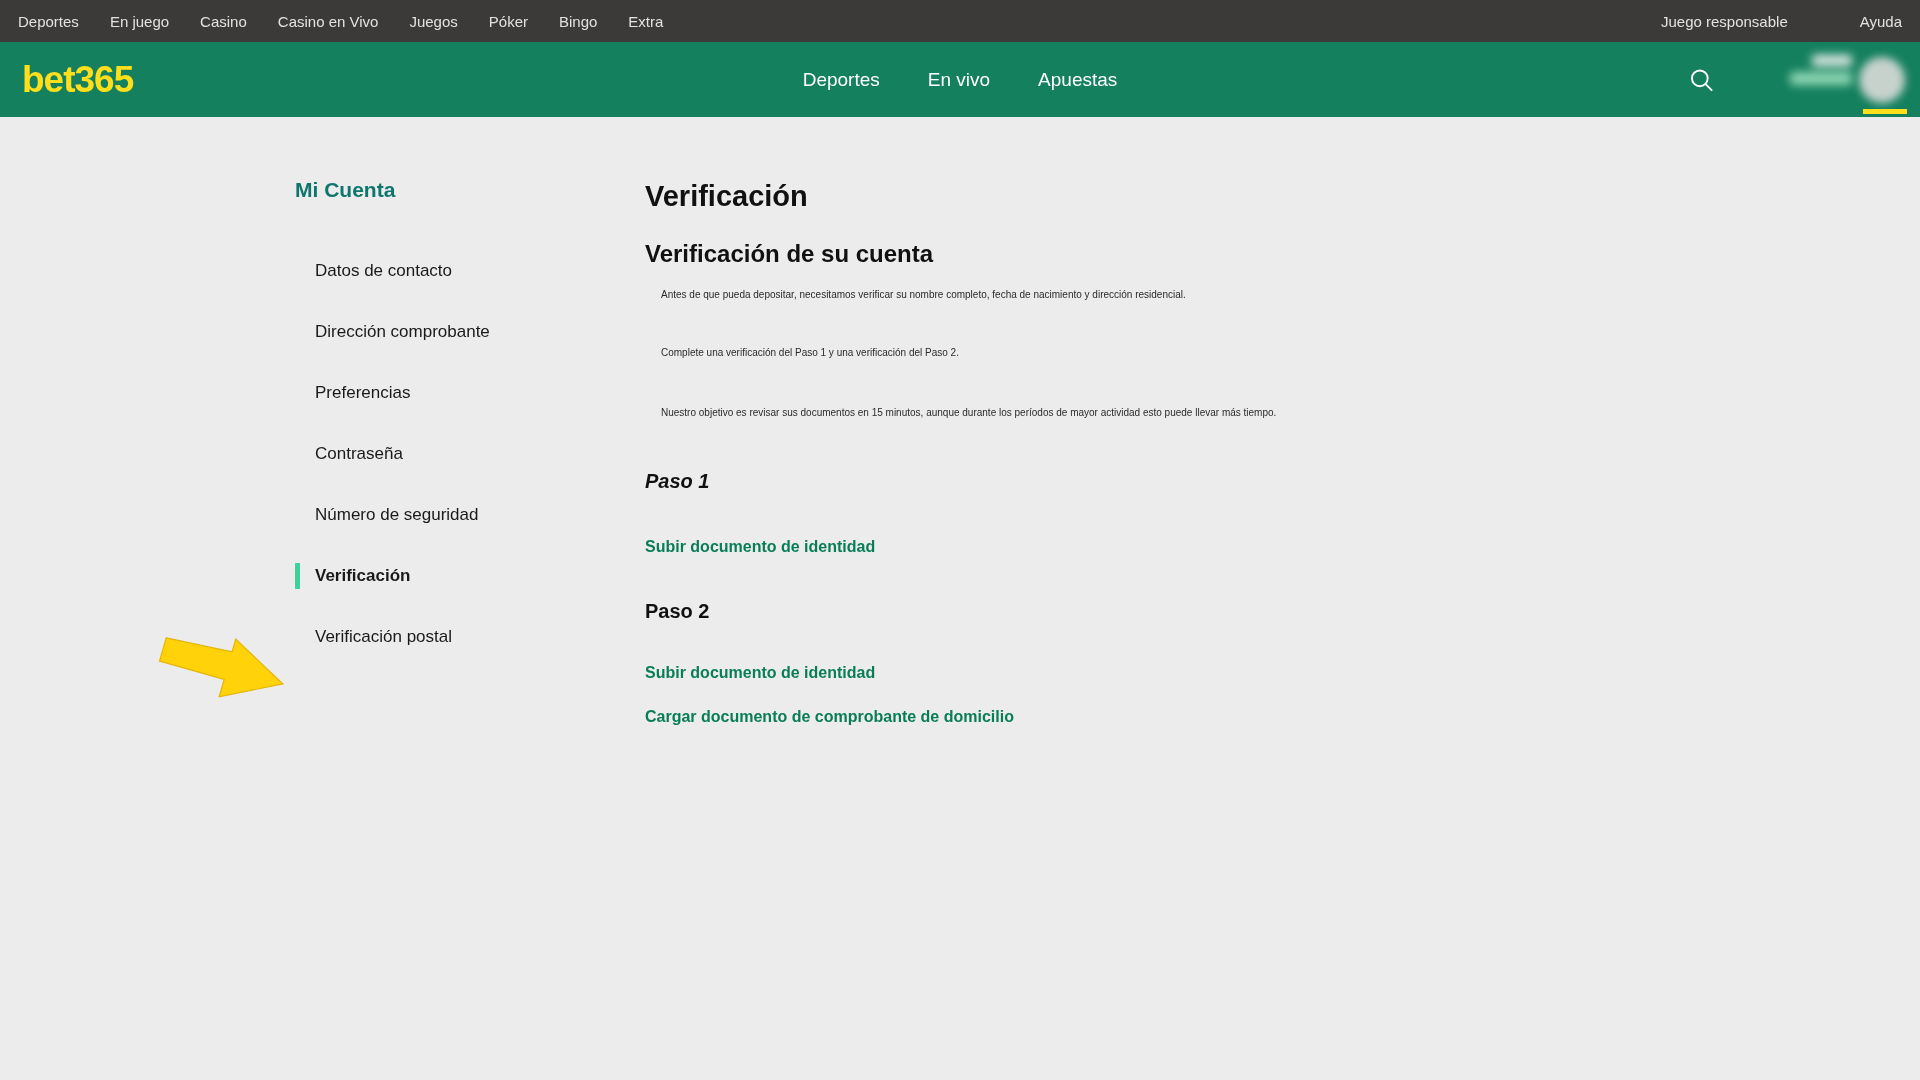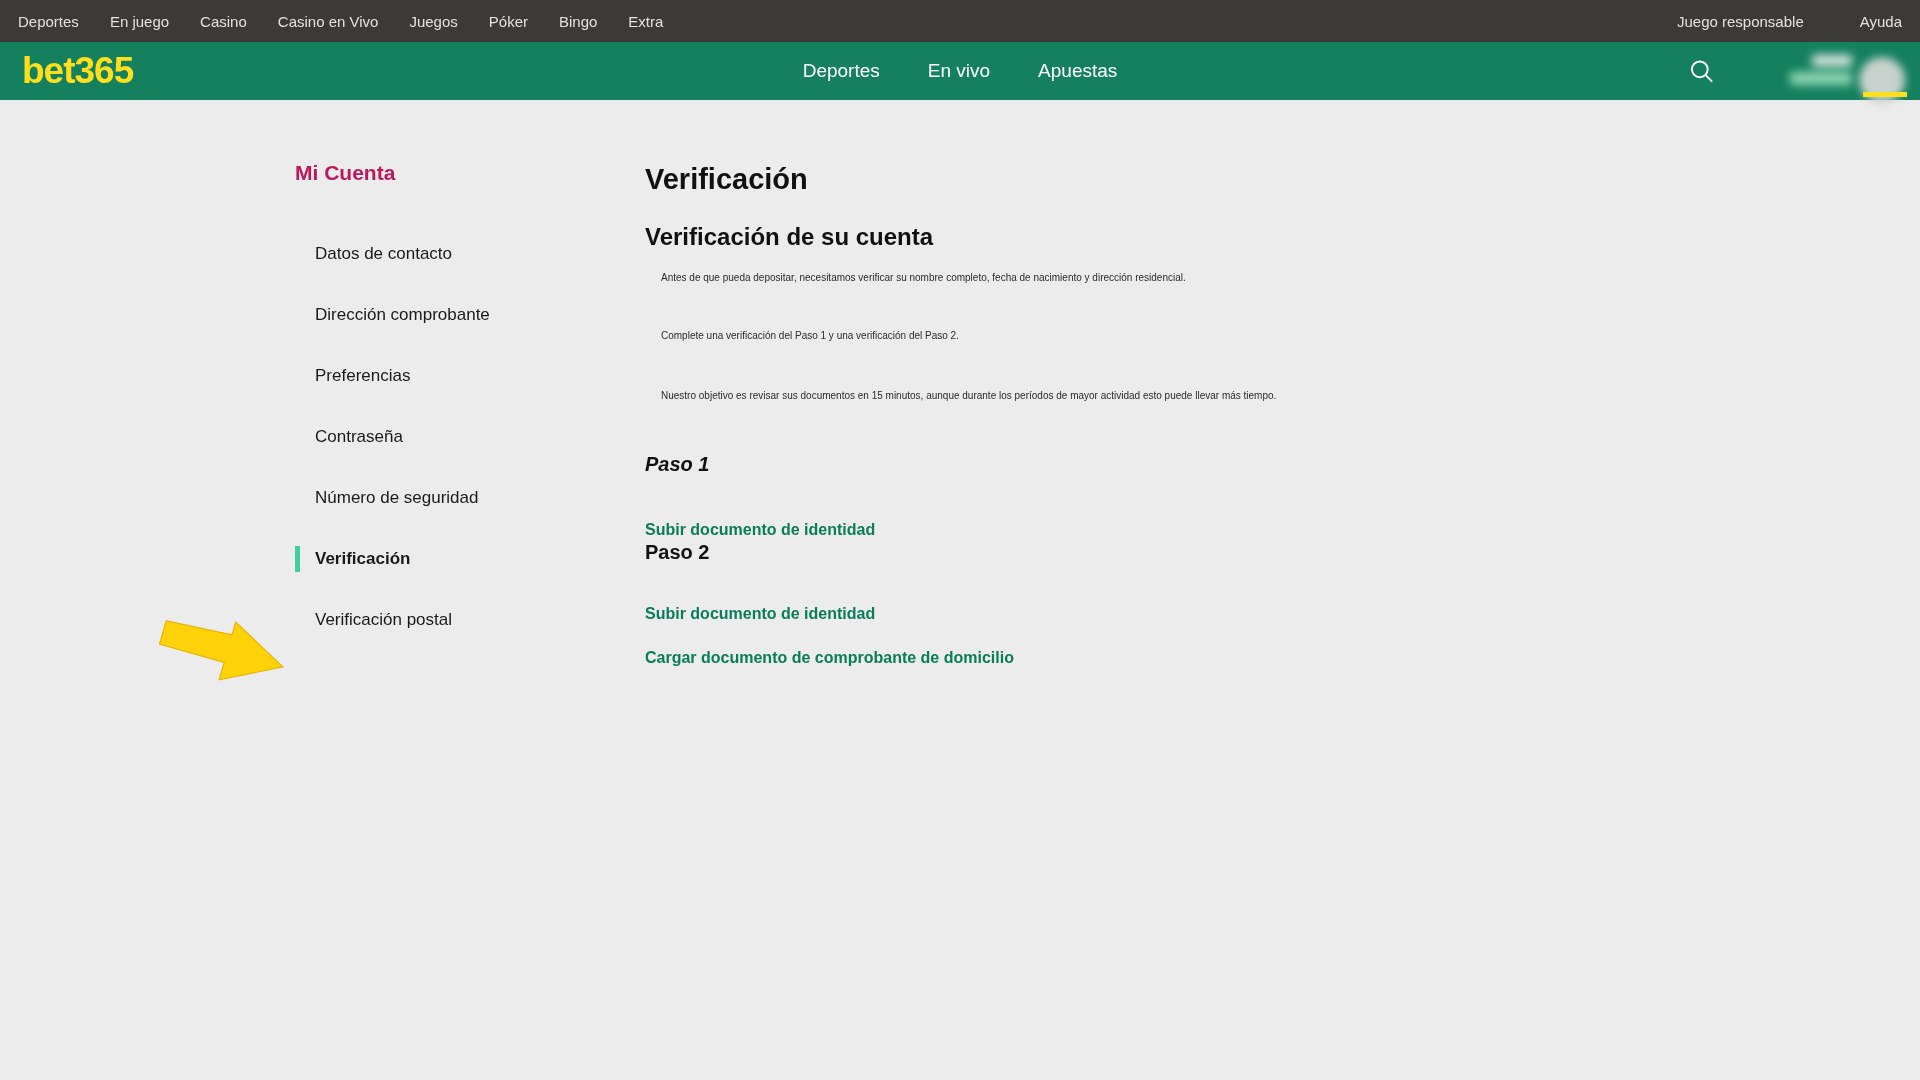--- a/index.html
+++ b/index.html
@@ -10,25 +10,25 @@
     font-family: "Liberation Sans", sans-serif;
   }
 
   
   .topbar {
     height:42px; background: var(--topbar-bg, #3b3a38);
     display:flex; align-items:center; justify-content:space-between;
     padding:0 18px;
   }
   .topbar-left { display:flex; gap:31px; }
-  .topbar-right { display:flex; gap:56px; }
+  .topbar-right { display:flex; gap:72px; }
   .topbar a { color:#e2e2e2; font-size:15px; text-decoration:none; cursor:pointer; white-space:nowrap; }
 
   
-  .mainbar { position:relative; height:58px; background: var(--brand-green, #14805e); }
+  .mainbar { position:relative; height:75px; background: var(--brand-green, #14805e); }
   .logo {
     position:absolute; left:22px; top:50%; transform:translateY(-50%);
     font-size:37px; font-weight:bold; color: var(--logo-yellow, #ffdf1b);
     letter-spacing:-1px; cursor:pointer;
   }
   .main-nav {
     position:absolute; left:50%; top:50%; transform:translate(-50%,-50%);
     display:flex; gap:48px;
   }
   .main-nav a { color:#ffffff; font-size:19px; text-decoration:none; cursor:pointer; white-space:nowrap; }
@@ -46,21 +46,21 @@
   }
   .avatar-underline {
     position:absolute; right:13px; bottom:3px; width:44px; height:5px;
     background: var(--logo-yellow, #ffdf1b);
   }
 
   
   .main { position:relative; height:961px; }
 
   .sidebar { position:absolute; left:295px; top:60px; width:250px; }
-  .sidebar h2 { margin:0; font-size:21px; line-height:25px; color:#be185d; font-weight:bold; }
+  .sidebar h2 { margin:0; font-size:21px; line-height:25px; color:#0f766e; font-weight:bold; }
   .sidebar ul { list-style:none; margin:55px 0 0; padding:0; }
   .sidebar li {
     position:relative; padding-left:20px; height:28px; line-height:28px;
     margin-bottom:33px; font-size:17px; color:#1a1a1a; cursor:pointer; white-space:nowrap;
   }
   .sidebar li.active { font-weight:bold; }
   .active-bar {
     position:absolute; left:0; top:1px; width:5px; height:26px;
     background: var(--active-bar, #3fd09b);
   }
@@ -72,21 +72,21 @@
 
   .content { position:absolute; left:645px; top:62px; width:690px; }
   .content h1 { margin:0; font-size:29px; line-height:34px; color:#111; font-weight:bold; }
   .content h2 { margin:30px 0 0; font-size:24px; line-height:22px; color:#111; font-weight:bold; }
   .content p  { margin:16px; font-size:10px; line-height:20px; color:#2b2b2b; max-width:670px; }
   .content .p1 { margin-top:20px; }
   .content .p2 { margin-top:38px; }
   .content .p3 { margin-top:40px; }
   .content h3 { margin:0; font-size:20px; line-height:24px; color:#111; font-weight:bold; }
   .content .step1-title { margin-top:46px;font-style:italic; }
-  .content .step2-title { }
+  .content .step2-title { margin-top:42px; }
   .doc-link {
     display:block; font-size:16px; font-weight:bold; line-height:20px;
     color: var(--link-green, #087d57); text-decoration:none; cursor:pointer;
   }
   .content .l1 { margin-top:44px; }
   .content .l2 { margin-top:40px; }
   .content .l3 { margin-top:24px; }
 </style>
 </head>
 <body>

